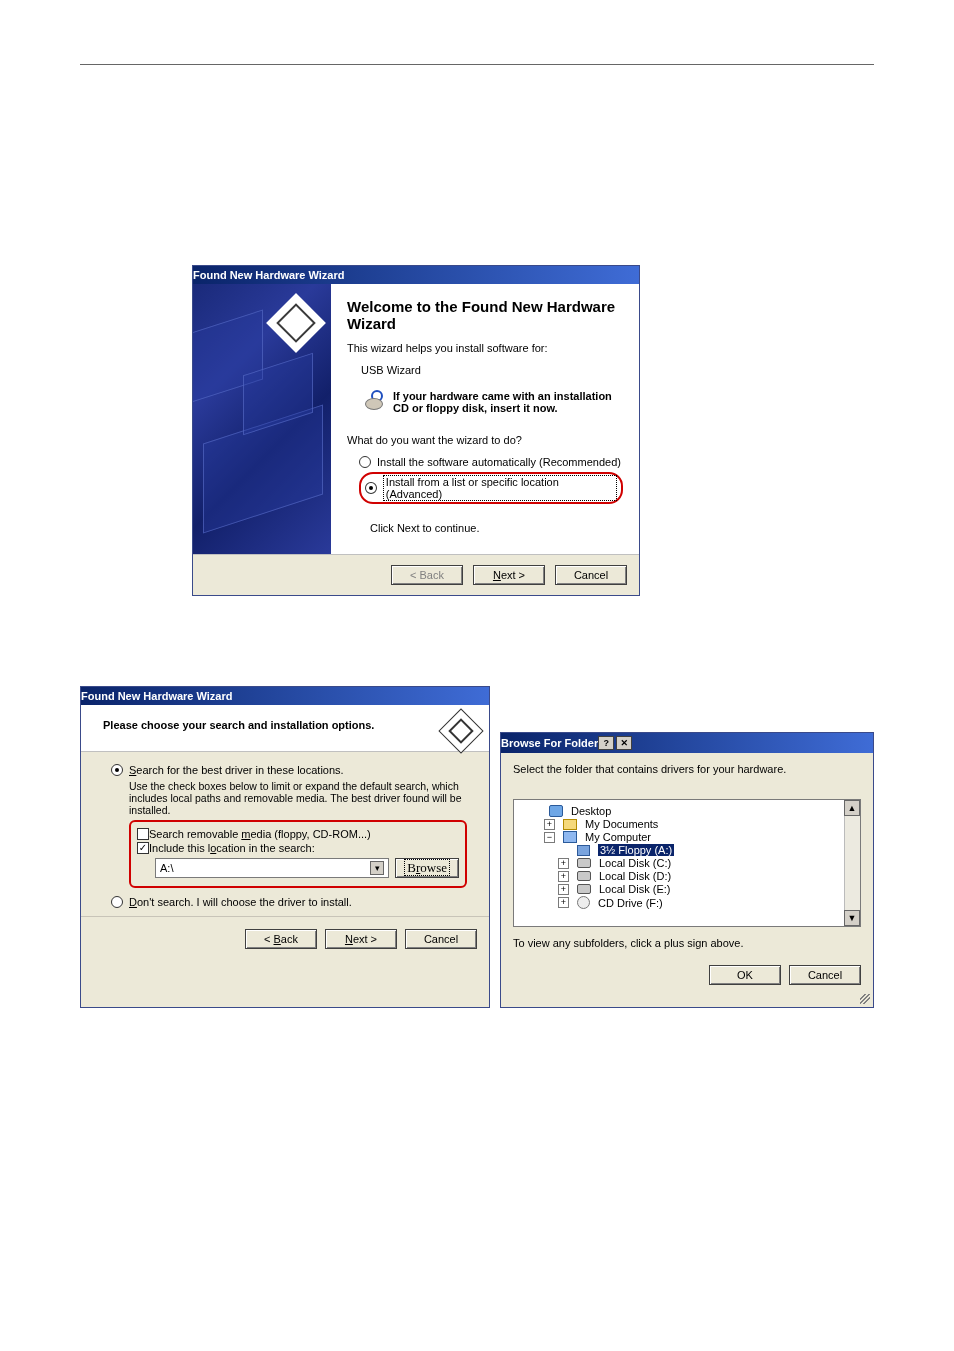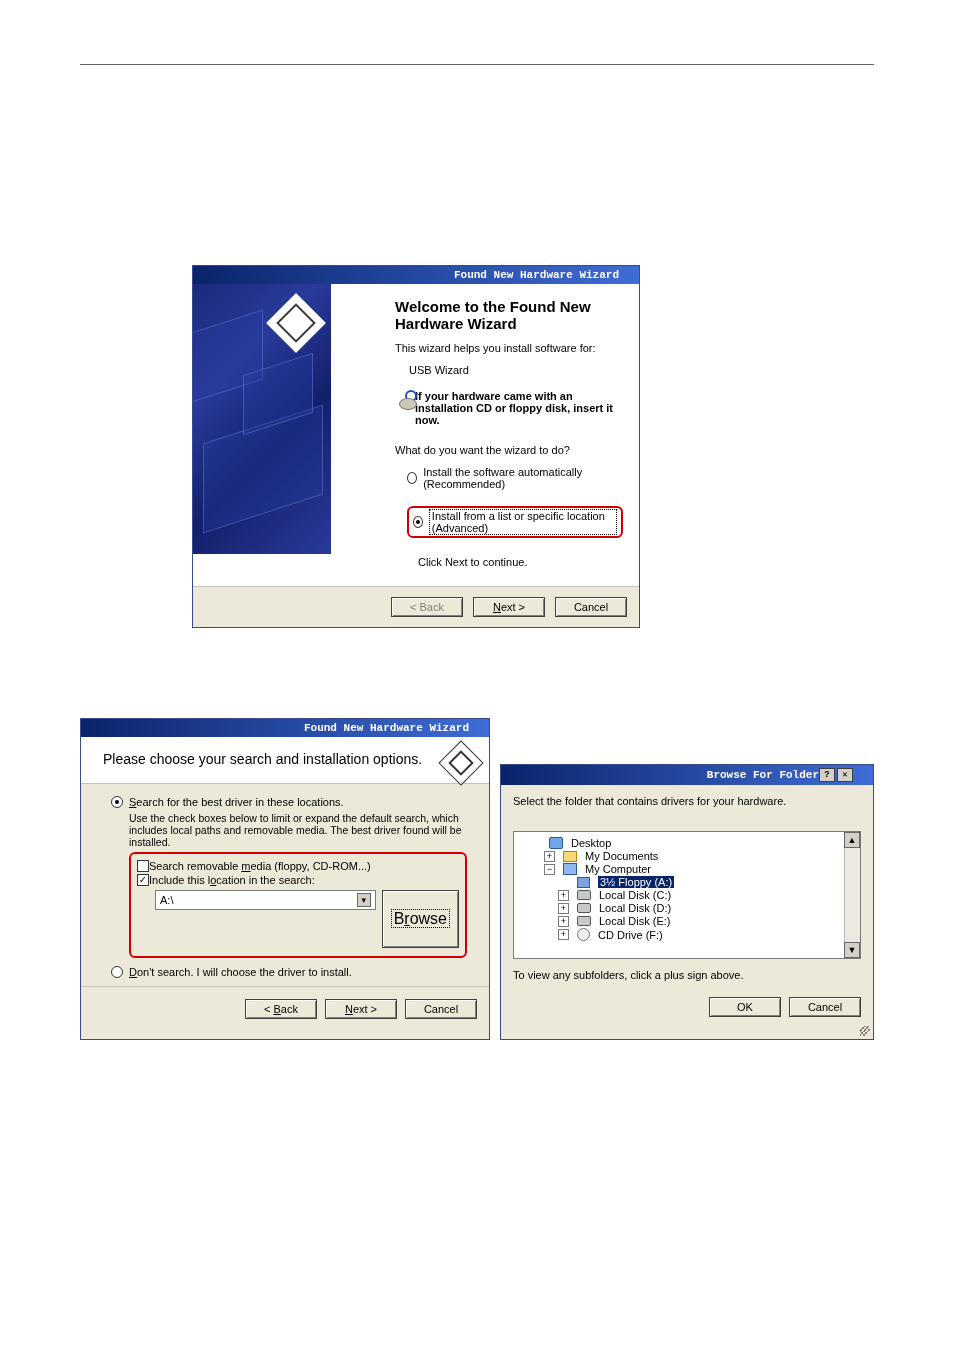--- a/index.html
+++ b/index.html
@@ -19,36 +19,35 @@
   
   .dlg {
     border: 1px solid #3a4a8a;
     background: #ece9d8;
   }
   .titlebar {
     background: linear-gradient(to right, #0a246a, #3f6cd6);
     color: #fff;
     font-weight: bold;
     font-size: 11px;
-    padding: 3px 20px;
+    padding: 3px 0;
     display: flex;
     align-items: center;
-    justify-content: flex-end;
-    font-family: Liberation Mono, monospace;
+    justify-content: flex-start;
   }
   .titlebar-r { display:flex; gap:2px; }
   .titlebtn {
     width: 16px; height: 14px;
     background: #d4d0c8;
     border: 1px solid #404040;
     font-size: 9px; line-height: 12px; text-align: center;
     color:#000;
   }
 
-  .dlg1-body { display:flex; background:#fff;gap:48px; }
+  .dlg1-body { display:flex; background:#fff; }
   .dlg1-left {
     width: 138px; height: 270px;
     background: linear-gradient(135deg, #1a2a7a 0%, #2a3a9a 30%, #12206a 60%, #2a3a9a 100%);
     position: relative;
     overflow:hidden;
   }
   .deco-box {
     position:absolute; border:1px solid rgba(90,110,200,0.6);
     background: rgba(40,60,160,0.35);
   }
@@ -60,21 +59,21 @@
   }
   .dlg1-left .chip-inner { width:28px; height:28px; border:2px solid #3a3a3a; }
 
   .dlg1-right { flex:1; padding: 14px 16px 8px 16px; }
   .dlg1-h {
     font-weight: bold; font-size: 15px; margin-bottom: 10px;
   }
   .dlg1-p { margin-bottom: 10px; }
   .dlg1-indent { margin-left: 14px; }
 
-  .info-row { display:flex; align-items:flex-start; gap:6px; margin: 14px 0 18px 0; }
+  .info-row { display:flex; align-items:flex-start; gap:6px; margin: 14px 0 18px 0; justify-content: flex-end; }
   .info-icon {
     width:26px; height:26px; position:relative;
   }
   .info-icon .disc {
     position:absolute; left:4px; top:8px; width:18px; height:12px;
     background:#cfc7b8; border:1px solid #777; border-radius:50%;
   }
   .info-icon .bulb {
     position:absolute; left:10px; top:0; width:12px;height:12px;
     border:2px solid #1f4fbf; border-radius:50%;
@@ -83,22 +82,22 @@
 
   .radio-group { margin-left: 12px; margin-top: 6px; }
   .radio-row { display:flex; align-items:center; gap:6px; margin-bottom: 4px; }
   .radio {
     width:12px;height:12px;border:1px solid #333;border-radius:50%;
     display:inline-flex;align-items:center;justify-content:center;
     background:#fff;
   }
   .radio .dot { width:4px;height:4px;border-radius:50%;background:#000; }
   .ring-red {
-    border: 2px solid #d00000; border-radius: 6px;
-    padding: 1px 4px; display:inline-flex; align-items:center; gap:6px;margin-top:12px;
+    border: 2px solid #d00000; border-radius: 14px;
+    padding: 1px 4px; display:inline-flex; align-items:center; gap:6px;
   }
   .dotted-focus { border: 1px dotted #000; padding: 0 2px; }
 
   .btnbar {
     background:#ece9d8; border-top:1px solid #c0c0c0;
     padding: 10px 12px; display:flex; justify-content:flex-end; gap:10px;
   }
   .winbtn {
     min-width: 72px; padding: 3px 12px;
     background:#ece9d8; border:1px solid #404040;
@@ -109,21 +108,21 @@
   .uline { text-decoration: underline; }
 
   
   .row2 { display:flex; gap: 10px; margin-top: 90px; }
 
   .dlg2 { width: 410px; border:1px solid #3a4a8a; background:#ece9d8; }
   .dlg2-head {
     padding: 10px 12px 4px 22px; background:#fff; border-bottom:1px solid #c0c0c0;
     display:flex; justify-content:space-between; align-items:flex-start;
   }
-  .dlg2-head-text { font-weight:normal; font-size:14px; padding-top:4px; }
+  .dlg2-head-text { font-weight:bold; font-size:11px; padding-top:4px; }
   .dlg2-head .chip-sm {
     width:32px;height:32px;border:1px solid #333;background:#fff;
     transform: rotate(45deg);
     display:flex;align-items:center;justify-content:center;
   }
   .dlg2-head .chip-sm .ci { width:18px;height:18px;border:2px solid #333; }
 
   .dlg2-body { background:#ece9d8; padding: 12px 22px 4px 30px; }
 
   .ring-red-block {
@@ -140,24 +139,25 @@
 
   .path-row { display:flex; gap:6px; margin-top:4px; margin-left:18px; }
   .path-input {
     flex:1; display:flex; align-items:center;
     background:#fff; border:1px solid #7a7a7a; height:20px; padding:0 4px;
     justify-content:space-between;
   }
   .dd-btn { width:14px;height:14px;background:#d4d0c8;border:1px solid #666;
     display:inline-flex;align-items:center;justify-content:center;font-size:9px; }
   .browse-btn {
-    min-width:56px; padding:19px 8px;
+    min-width:56px; padding:1px 8px;
     background:#ece9d8; border:1px solid #404040;
     box-shadow: inset 1px 1px 0 #fff, inset -1px -1px 0 #808080;
-    font-size:16px;
+    font-size:13px;
+    font-family:Liberation Serif, serif;
   }
   .browse-btn .dotted { border:1px dotted #000; padding:0 2px; }
 
   .sub-note { margin-left:18px; margin-top:4px; font-size:10.5px; max-width:340px; }
 
   .dlg2-btnbar { background:#ece9d8; padding: 12px 12px 12px 12px;
     display:flex; justify-content:flex-end; gap:8px; border-top:1px solid #c8c4b8; }
 
   
   .dlg3 { flex:1; border:1px solid #3a4a8a; background:#ece9d8; align-self:flex-start; margin-top:46px; }

